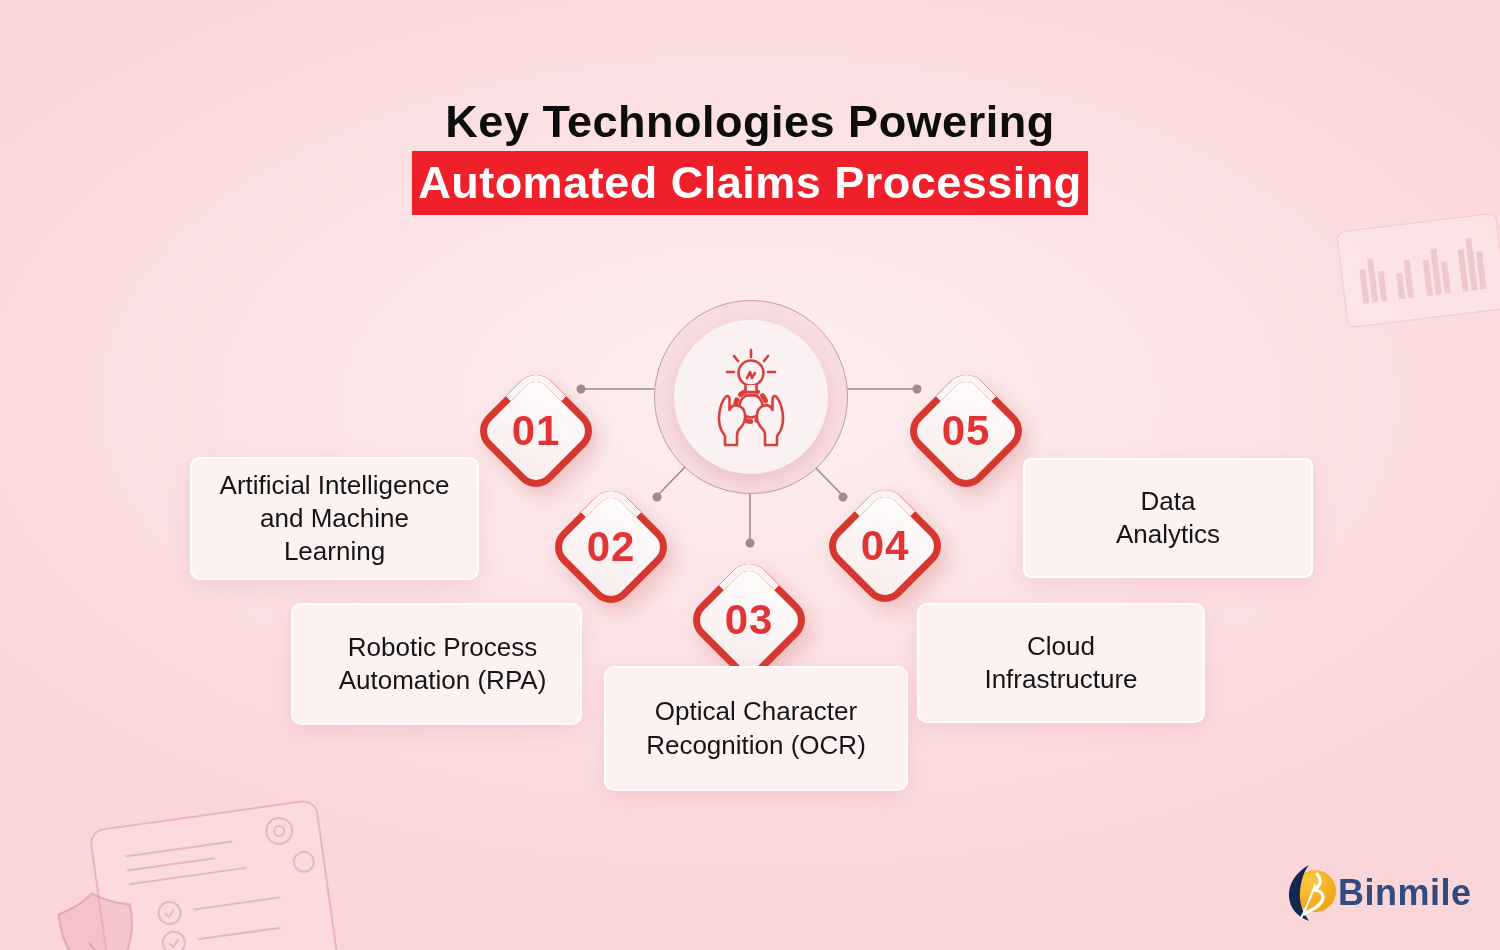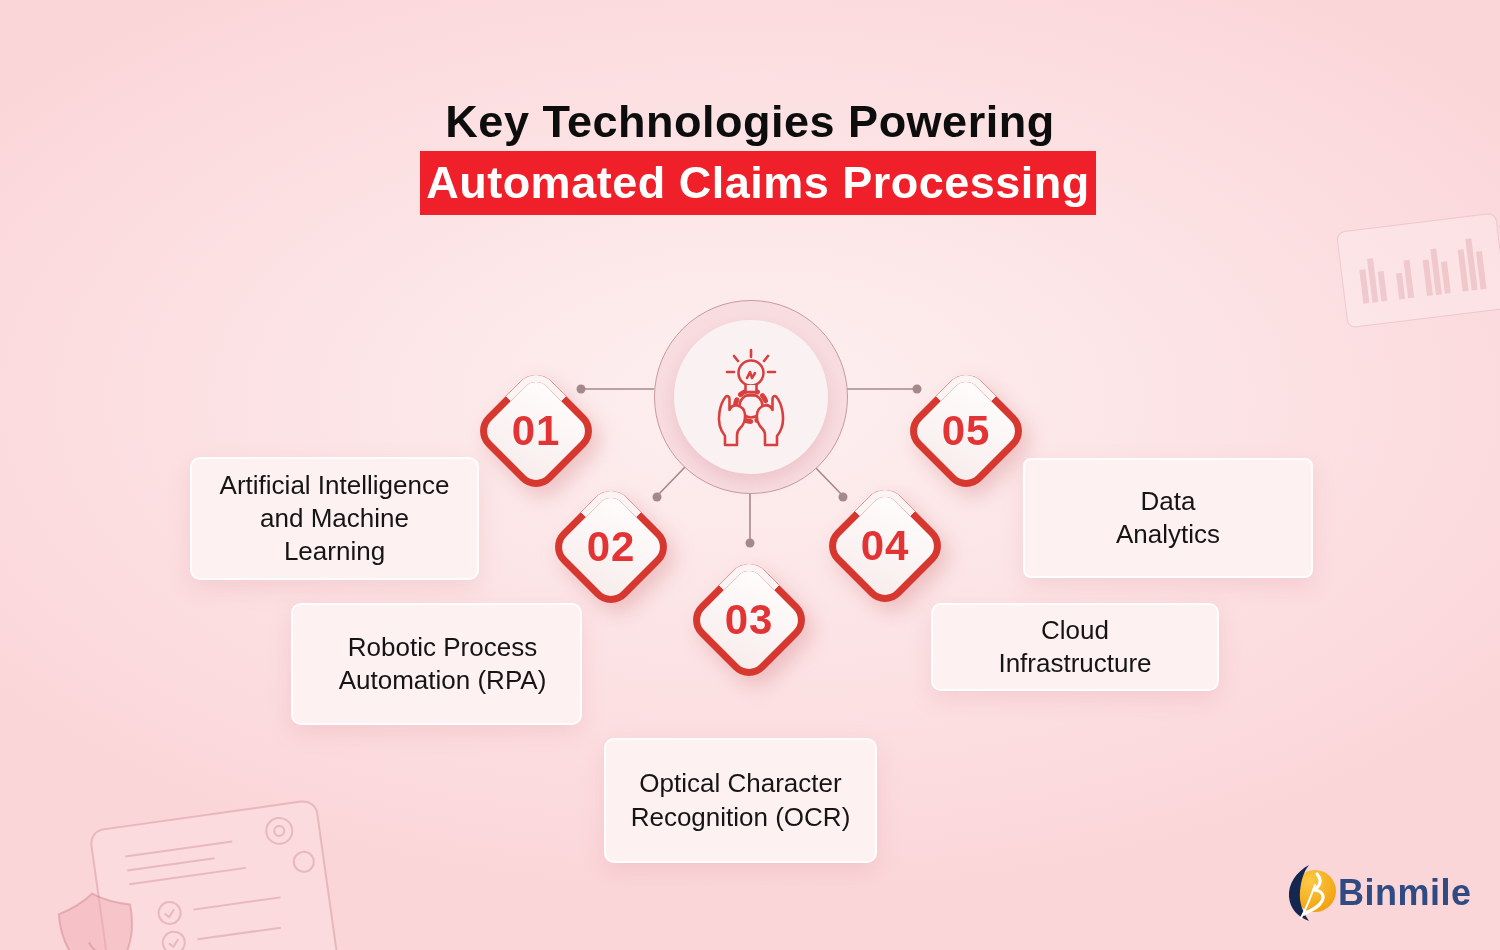--- a/index.html
+++ b/index.html
@@ -16,21 +16,21 @@
   .deco-tr{left:1338px;top:214px;transform:rotate(-7deg);}
   .deco-bl{left:40px;top:800px;transform:rotate(-8deg);}
   
   .title-line1{
     position:absolute;left:0;top:96px;width:100%;
     text-align:center;font-size:45px;font-weight:bold;color:#0d0d0d;
     letter-spacing:.5px;margin:0;
   }
   .title-band{
     position:absolute;left:412px;top:151px;width:676px;height:64px;
-    background:#ef2029;display:flex;align-items:center;justify-content:center;margin-left:8px;
+    background:#ef2029;display:flex;align-items:center;justify-content:center;
   }
   .title-band span{
     font-size:45px;font-weight:bold;color:#ffffff;letter-spacing:.5px;
   }
   
   .connectors{position:absolute;left:0;top:0;}
   
   .center-circle{
     position:absolute;left:654px;top:300px;width:192px;height:192px;
     border-radius:50%;
@@ -81,22 +81,22 @@
     border-radius:10px;
     box-shadow:0 8px 22px rgba(214,130,140,0.20);
     display:flex;align-items:center;justify-content:center;
     text-align:center;
     font-size:26px;line-height:1.28;color:#151515;
     white-space:pre-line;
     box-sizing:border-box;
   }
   .b1{left:190px;top:457px;width:289px;height:123px;}
   .b2{left:291px;top:603px;width:291px;height:122px;padding-left:12px;}
-  .b3{left:604px;top:738px;width:273px;height:125px;}
-  .b4{left:917px;top:603px;width:288px;height:88px;margin-left:14px;}
+  .b3{left:604px;top:666px;width:304px;height:125px;}
+  .b4{left:917px;top:603px;width:288px;height:120px;}
   .b5{left:1023px;top:458px;width:290px;height:120px;border-radius:8px;}
   
   .logo{
     position:absolute;left:1286px;top:864px;
     display:flex;align-items:center;gap:0;
   }
   .logo-text{
     font-size:36px;font-weight:bold;color:#2f4b82;letter-spacing:.5px;
   }
 </style>

